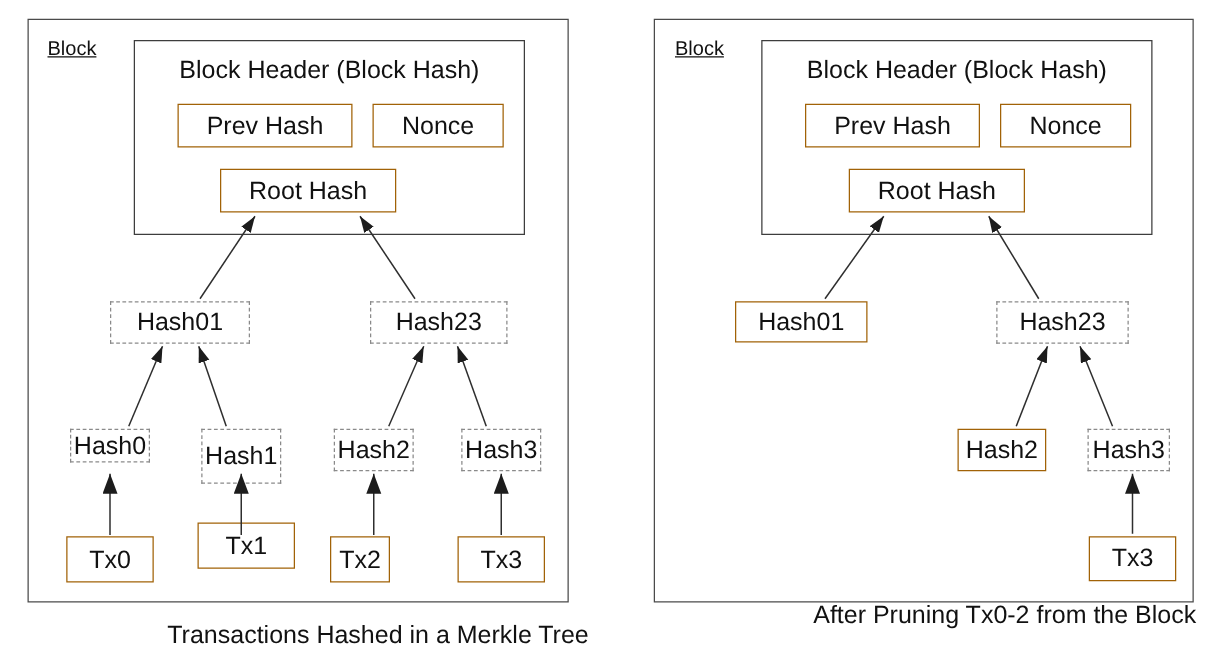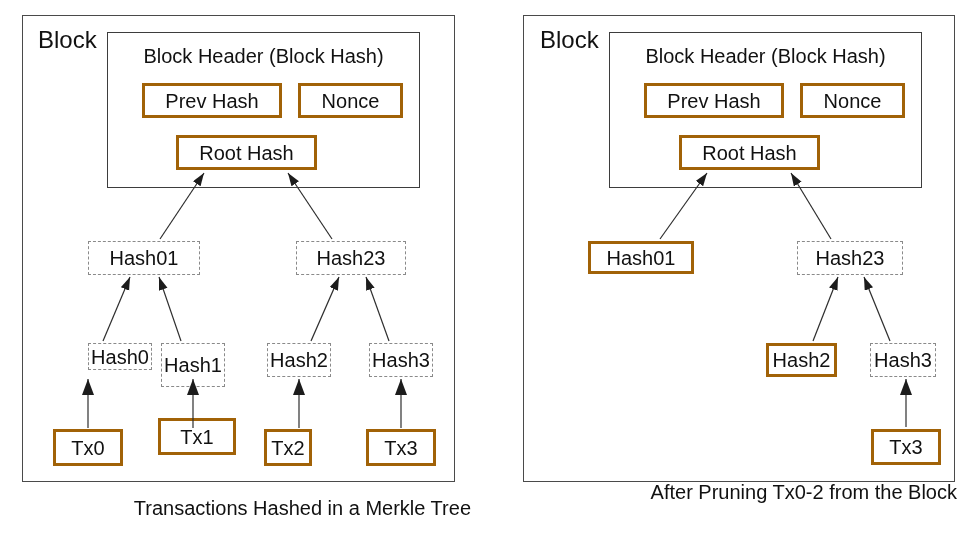--- a/index.html
+++ b/index.html
@@ -20,35 +20,36 @@
   }
   .box {
     position: absolute;
     box-sizing: border-box;
     display: flex;
     align-items: center;
     justify-content: center;
     font-size: 20px;
     line-height: 1;
     background: #ffffff;
-    border: 3px solid #a16207;
+    border: 1px solid #a16207;
     white-space: nowrap;
   }
   .dashed { border: 1px dashed #8a8a8a; }
   .container-box {
     position: absolute;
     box-sizing: border-box;
     border: 1px solid #3d3d3d;
     background: transparent;
   }
   .floating-label {
     position: absolute;
-    font-size: 24px;
+    font-size: 16px;
     line-height: 24px;
     white-space: nowrap;
+    text-decoration: underline;
   }
   .centered-title {
     position: absolute;
     font-size: 20px;
     line-height: 24px;
     text-align: center;
   }
   .caption {
     position: absolute;
     font-size: 20px;
@@ -80,21 +81,21 @@
   <div class="box" style="left:142px; top:83px; width:140px; height:35px;">Prev Hash</div>
 
   <div class="box" style="left:298px; top:83px; width:105px; height:35px;">Nonce</div>
 
   <div class="box" style="left:176px; top:135px; width:141px; height:35px;">Root Hash</div>
 
   <div class="box dashed" style="left:88px; top:241px; width:112px; height:34px;">Hash01</div>
 
   <div class="box dashed" style="left:296px; top:241px; width:110px; height:34px;">Hash23</div>
 
-  <div class="box dashed" style="left:56px; top:343px; width:64px; height:27px;margin-left:32px;">Hash0</div>
+  <div class="box dashed" style="left:56px; top:343px; width:64px; height:27px;">Hash0</div>
 
   <div class="box dashed" style="left:161px; top:343px; width:64px; height:44px;">Hash1</div>
 
   <div class="box dashed" style="left:267px; top:343px; width:64px; height:34px;">Hash2</div>
 
   <div class="box dashed" style="left:369px; top:343px; width:64px; height:34px;">Hash3</div>
 
   <div class="box" style="left:53px; top:429px; width:70px; height:37px;">Tx0</div>
 
   <div class="box" style="left:158px; top:418px; width:78px; height:37px;">Tx1</div>

